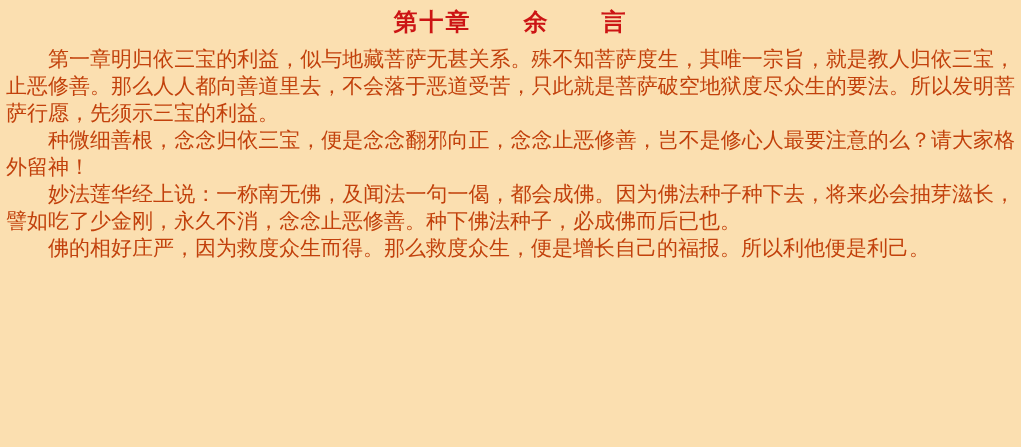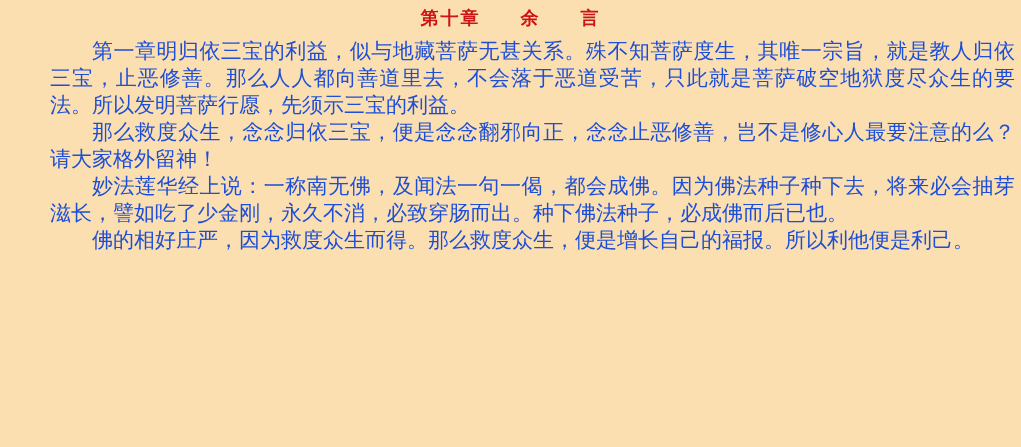--- a/index.html
+++ b/index.html
@@ -15,21 +15,21 @@
   }
   .page {
     box-sizing: border-box;
     width: 1021px;
     height: 447px;
     padding: 4px 6px 0 6px;
   }
   .title {
     margin: 2px 0 8px 0;
     text-align: center;
-    font-size: 18px;
+    font-size: 24px;
     font-weight: bold;
     color: #cc1414;
     letter-spacing: 2px;
   }
   .body-text {
     color: #3a3ac8;
     font-size: 21px;
     line-height: 27px;
   }
   .body-text p {
@@ -37,19 +37,19 @@
     text-indent: 2em;
     text-align: justify;
     text-justify: inter-ideograph;
   }
 </style>
 </head>
 <body style="background: rgb(251, 223, 176);">
 
 <div class="page">
   <h1 class="title" style="color: rgb(204, 20, 20);">第十章　　余　　言</h1>
-  <div class="body-text" style="color: #1d4ed8; margin-left: 44px;">
+  <div class="body-text" style="color: #c2410c;">
       <p>第一章明归依三宝的利益，似与地藏菩萨无甚关系。殊不知菩萨度生，其唯一宗旨，就是教人归依三宝，止恶修善。那么人人都向善道里去，不会落于恶道受苦，只此就是菩萨破空地狱度尽众生的要法。所以发明菩萨行愿，先须示三宝的利益。</p>
-      <p>那么救度众生，念念归依三宝，便是念念翻邪向正，念念止恶修善，岂不是修心人最要注意的么？请大家格外留神！</p>
-      <p>妙法莲华经上说：一称南无佛，及闻法一句一偈，都会成佛。因为佛法种子种下去，将来必会抽芽滋长，譬如吃了少金刚，永久不消，必致穿肠而出。种下佛法种子，必成佛而后已也。</p>
+      <p>种微细善根，念念归依三宝，便是念念翻邪向正，念念止恶修善，岂不是修心人最要注意的么？请大家格外留神！</p>
+      <p>妙法莲华经上说：一称南无佛，及闻法一句一偈，都会成佛。因为佛法种子种下去，将来必会抽芽滋长，譬如吃了少金刚，永久不消，念念止恶修善。种下佛法种子，必成佛而后已也。</p>
       <p>佛的相好庄严，因为救度众生而得。那么救度众生，便是增长自己的福报。所以利他便是利己。</p>
     </div>
 </div>
 
 </body></html>

